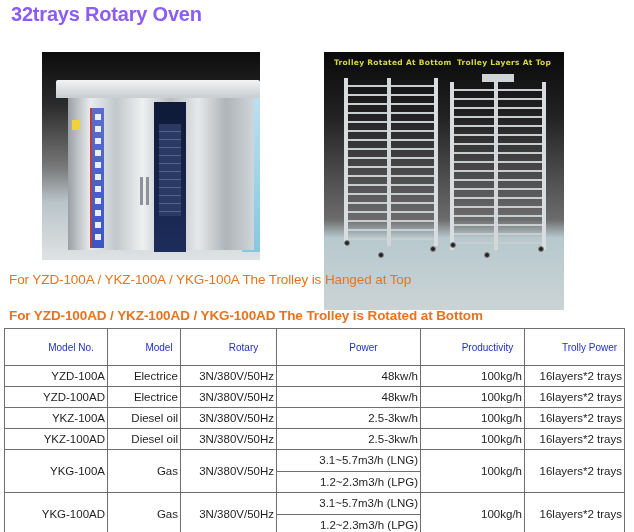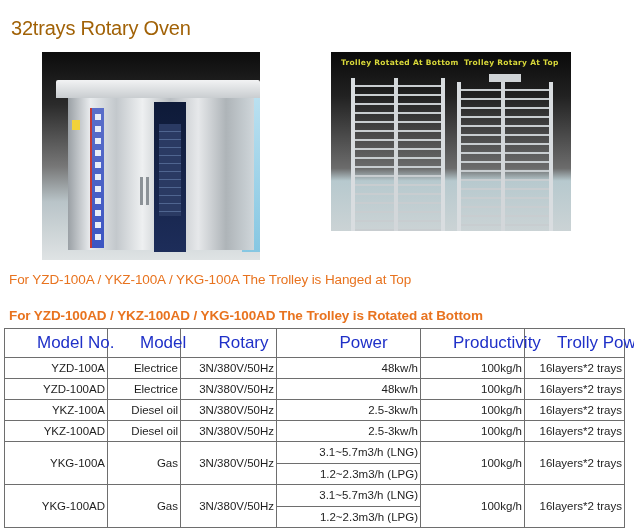--- a/index.html
+++ b/index.html
@@ -1,21 +1,21 @@
 <!DOCTYPE html>
 <html><head>
 <meta charset="utf-8">
 <style>
   * { box-sizing: border-box; margin: 0; padding: 0; }
   html, body { width: 634px; height: 532px; background: #ffffff; overflow: hidden; }
   body { position: relative; font-family: "Liberation Sans", sans-serif; color: #222; }
 
   .title {
-    position: absolute; left: 11px; top: 17px;
-    font-size: 20px; color: #a16207; letter-spacing: -0.2px;
+    position: absolute; left: 11px; top: 3px;
+    font-size: 20px; color: #8b5cf6; letter-spacing: -0.2px; font-weight: bold;
   }
 
   
   .oven-photo {
     position: absolute; left: 42px; top: 52px; width: 218px; height: 208px;
     background: linear-gradient(180deg, #0c0c0c 0%, #2a2a2a 25%, #777 55%, #b9c4c8 72%, #dfe3e4 100%);
     overflow: hidden;
   }
   .oven-top {
     position: absolute; left: 14px; top: 28px; width: 204px; height: 18px;
@@ -48,21 +48,21 @@
   .oven-window-glass {
     position: absolute; left: 5px; top: 22px; width: 22px; height: 92px;
     background: repeating-linear-gradient(180deg, #2a3a63 0 7px, #4f6590 7px 8px);
   }
   .oven-handle {
     position: absolute; top: 125px; width: 3px; height: 28px; background: #8c9297;
   }
 
   
   .trolley-photo {
-    position: absolute; left: 331px; top: 52px; width: 240px; height: 179px;
+    position: absolute; left: 324px; top: 52px; width: 240px; height: 258px;
     background: linear-gradient(180deg, #0a0a0a 0%, #222 25%, #6c6c6c 65%, #b7c9ce 72%, #cbd3d5 100%);
     overflow: hidden;
   }
   .trolley-caption {
     position: absolute; top: 6px; font-size: 7.5px; font-weight: bold; color: #d8d83a;
     font-family: "DejaVu Sans", sans-serif; letter-spacing: 0.3px; white-space: nowrap;
   }
   .rack {
     position: absolute;
     border-left: 4px solid #d9dde0; border-right: 4px solid #d9dde0;
@@ -86,21 +86,21 @@
 
   
   table.spec {
     position: absolute; left: 4px; top: 328px; width: 620px;
     border-collapse: collapse; font-size: 11.5px; table-layout: fixed;
   }
   table.spec th, table.spec td {
     border: 1px solid #6e6e6e; text-align: center; vertical-align: middle;
     font-weight: normal; color: #1e1e1e; padding: 0 2px; white-space: nowrap;
   }
-  table.spec th { color: #1f30c8; height: 29px; font-size: 17px; padding-left: 32px; }
+  table.spec th { color: #1f30c8; height: 37px; font-size: 10px; padding-left: 32px; }
   table.spec td { height: 21px; text-align: right; }
   table.spec td.half { height: 21.5px; }
 </style>
 </head>
 <body>
 
 <div class="title">32trays Rotary Oven</div>
 
 <div class="oven-photo" title="Rotary oven photo">
   <div class="oven-side"></div>
@@ -122,21 +122,21 @@
   </div>
   <div class="oven-handle" style="left:98px"></div>
   <div class="oven-handle" style="left:104px"></div>
   <div class="oven-window">
     <div class="oven-window-glass"></div>
   </div>
 </div>
 
 <div class="trolley-photo" title="Trolley photos">
   <div class="trolley-caption" style="left:10px">Trolley Rotated At Bottom</div>
-  <div class="trolley-caption" style="left:133px">Trolley Rotary At Top</div>
+  <div class="trolley-caption" style="left:133px">Trolley Layers At Top</div>
 
   <div class="rack" style="left:20px; top:26px; width:94px; height:168px;"></div>
   <div class="wheel" style="left:20px; top:188px;"></div>
   <div class="wheel" style="left:54px; top:200px;"></div>
   <div class="wheel" style="left:106px; top:194px;"></div>
 
   <div class="rack" style="left:126px; top:30px; width:96px; height:168px;"></div>
   <div style="position:absolute; left:158px; top:22px; width:32px; height:8px; background:#cfd3d6;"></div>
   <div class="wheel" style="left:126px; top:190px;"></div>
   <div class="wheel" style="left:160px; top:200px;"></div>

